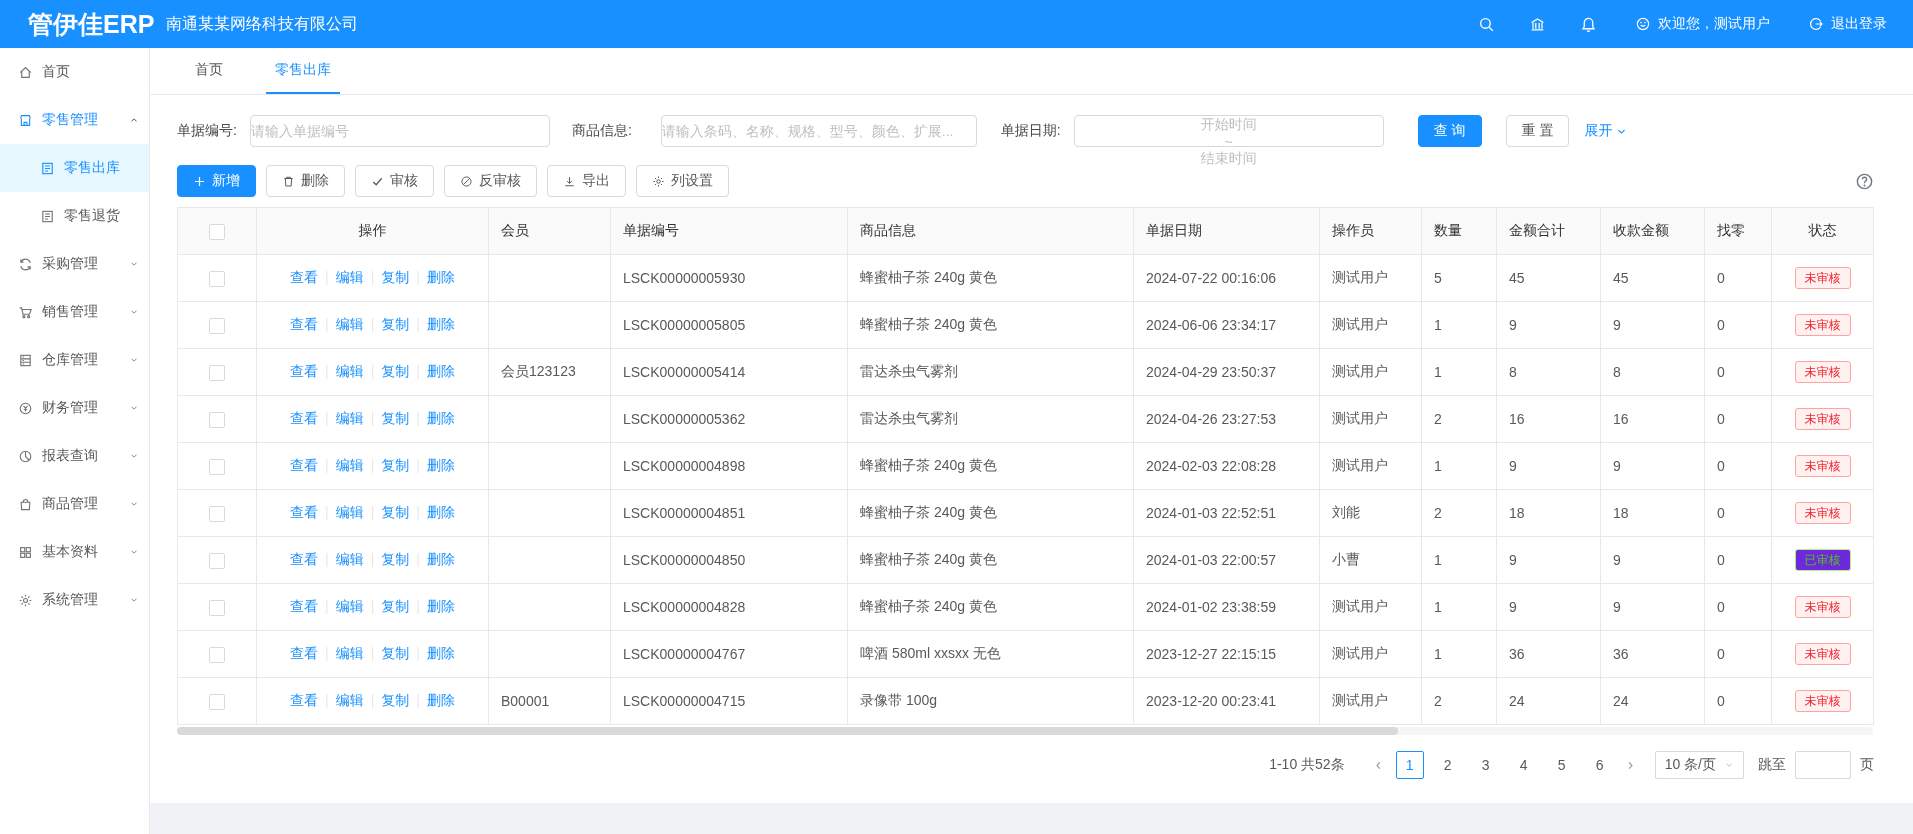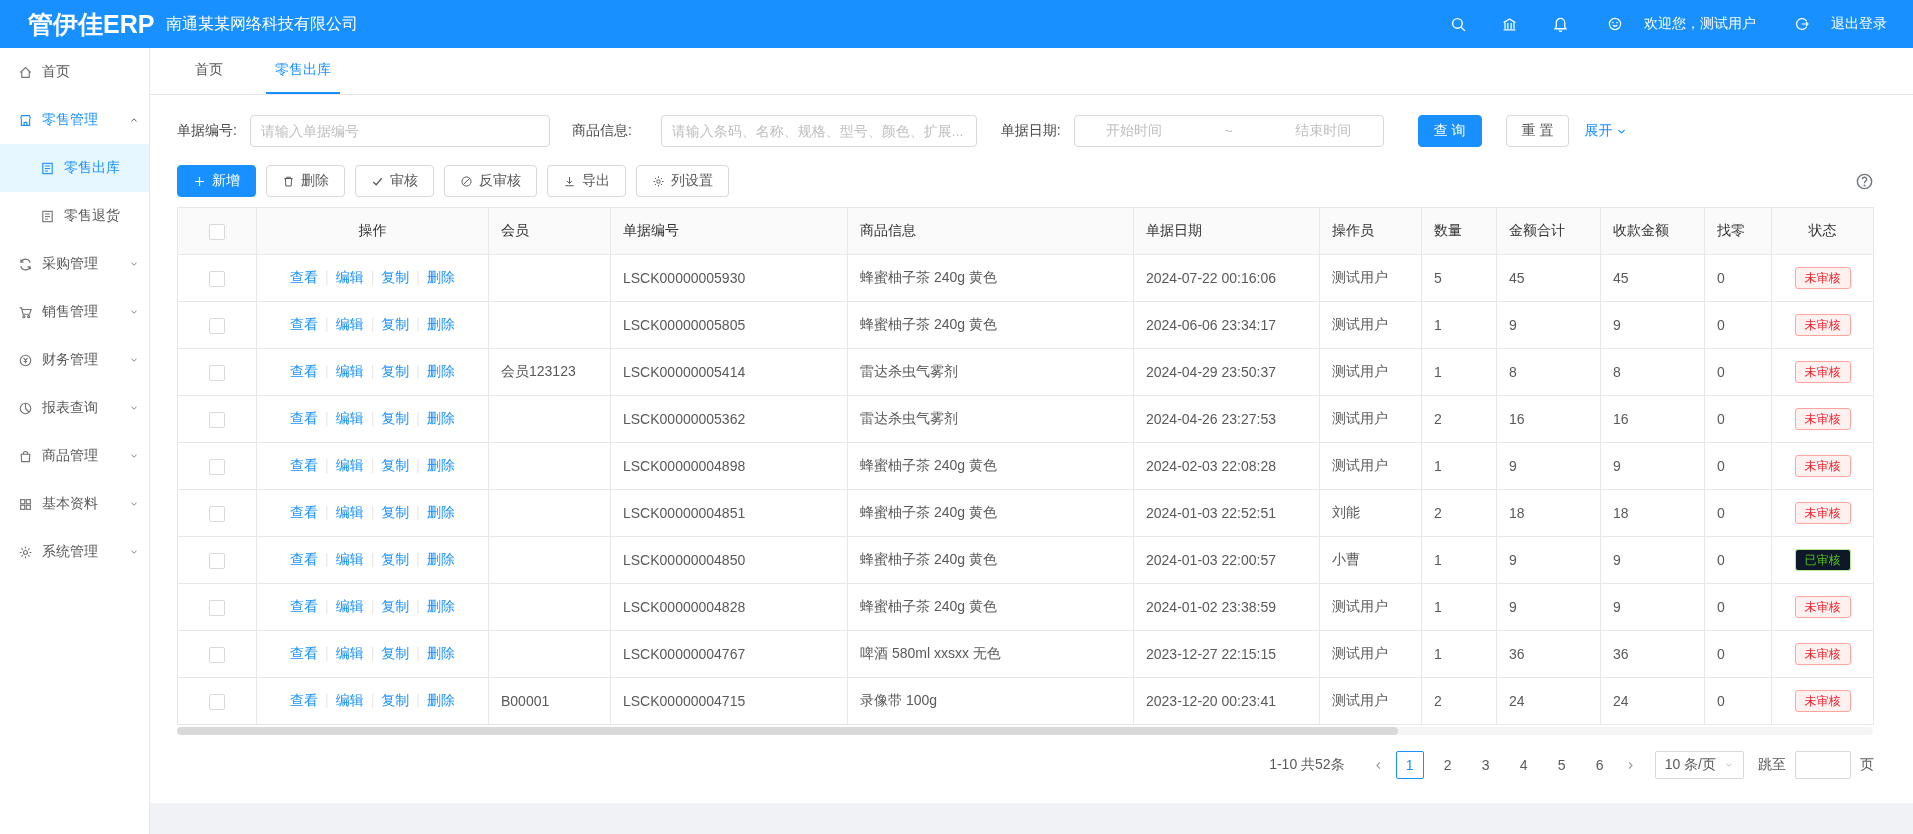--- a/index.html
+++ b/index.html
@@ -6,21 +6,21 @@
   html,body { width:1913px; height:834px; overflow:hidden;
     font-family:"Liberation Sans","DejaVu Sans",sans-serif; font-size:14px; color:#595959; background:#fff; }
   svg { display:block; }
 
   
   .topbar { height:48px; background:#1890ff; display:flex; align-items:center; color:#fff; }
   .logo { width:150px; padding-left:28px; font-size:25px; font-weight:bold; letter-spacing:0; white-space:nowrap; }
   .company { font-size:16px; margin-left:16px; }
   .topbar-right { margin-left:auto; display:flex; align-items:center; padding-right:26px; }
   .tb-icon { margin-left:34px; cursor:pointer; display:inline-flex; }
-  .tb-group { margin-left:38px; cursor:pointer; display:inline-flex; align-items:center; gap:21px; font-size:14px; }
+  .tb-group { margin-left:38px; cursor:pointer; display:inline-flex; align-items:center; gap:7px; font-size:14px; }
 
   
   .layout { display:flex; height:786px; }
   .sidebar { width:150px; background:#fff; border-right:1px solid #e8e8e8; flex:none; }
   .side-item { height:48px; display:flex; align-items:center; padding:0 10px 0 18px; cursor:pointer; color:#595959; }
   .side-item .ic { display:inline-flex; margin-right:9px; color:#737373; }
   .side-item .chev { margin-left:auto; display:inline-flex; color:#8c8c8c; }
   .side-item.parent-open, .side-item.parent-open .ic { color:#1890ff; }
   .side-item.parent-open .chev { color:#595959; }
   .side-item.sub { padding-left:40px; }
@@ -32,27 +32,27 @@
   
   .tabbar { height:47px; background:#fff; border-bottom:1px solid #e8e8e8; display:flex; align-items:stretch; padding-left:36px; }
   .tab { display:flex; align-items:center; padding:0 9px; margin-right:34px; cursor:pointer; color:#595959; border-bottom:2px solid transparent; }
   .tab.active { color:#1890ff; border-bottom-color:#1890ff; }
 
   
   .content { background:#fff; padding:20px 40px 24px 27px; }
 
   .filter-row { display:flex; align-items:center; }
   .filter-label { color:#4a4a4a; margin-right:13px; white-space:nowrap; }
-  .txt-input { height:32px; border:1px solid #d9d9d9; border-radius:4px; padding:0 10px; font-size:14px;
+  .txt-input { height:32px; border:1px solid #d9d9d9; border-radius:4px; padding:0 0; font-size:14px;
     color:#595959; outline:none; font-family:inherit; }
   .txt-input::placeholder { color:#bfbfbf; }
   .in-order { width:300px; margin-right:22px; }
   .in-product { width:316px; margin-right:24px;margin-left:16px; }
   .date-range { width:310px; height:32px; border:1px solid #d9d9d9; border-radius:4px; display:flex;
-    align-items:center; justify-content:space-around; color:#bfbfbf; cursor:text; }
+    align-items:center; justify-content:space-around; color:#bfbfbf; cursor:text;flex-direction:column; }
   .btn { height:32px; border-radius:4px; border:1px solid #d9d9d9; background:#fff; color:#595959;
     font-size:14px; padding:0 15px; cursor:pointer; display:inline-flex; align-items:center; gap:6px;
     font-family:inherit; white-space:nowrap; }
   .btn.primary { background:#1890ff; border-color:#1890ff; color:#fff; }
   .btn-search { margin-left:34px; }
   .btn-reset { margin-left:24px; }
   .expand-link { margin-left:15px; color:#1890ff; cursor:pointer; display:inline-flex; align-items:center; gap:4px; }
 
   .toolbar { margin-top:18px; display:flex; align-items:center; }
   .toolbar .btn { margin-right:10px; }
@@ -65,21 +65,21 @@
   thead th { background:#fafafa; color:#333; }
   td { color:#595959; }
   .col-check, .th-check { text-align:center; padding:0; }
   .th-op, .col-op, .th-status, .col-status { text-align:center; }
   .cbx { width:16px; height:16px; appearance:none; -webkit-appearance:none; border:1px solid #d9d9d9;
     border-radius:2px; background:#fff; vertical-align:middle; cursor:pointer; }
   .op-link { color:#1890ff; text-decoration:none; cursor:pointer; }
   .op-sep { color:#e8e8e8; margin:0 7px; }
   .badge { display:inline-block; font-size:12px; line-height:20px; padding:0 9px; border-radius:3px; border:1px solid; }
   .badge.unaudited { color:#f5222d; background:#fff1f0; border-color:#ffa39e; }
-  .badge.audited { color:#52c41a; background:#0f172a; border-color:#b7eb8f; }
+  .badge.audited { color:#52c41a; background:#6d28d9; border-color:#b7eb8f; }
 
   .hscroll { width:1696px; height:8px; margin-top:2px; background:#f5f5f5; border-radius:4px; position:relative; }
   .hscroll .thumb { position:absolute; left:0; top:0; height:8px; width:72%; background:#d9d9d9; border-radius:4px; }
 
   
   .pagination { margin-top:16px; display:flex; align-items:center; justify-content:flex-end; color:#595959; }
   .pg-total { margin-right:22px; }
   .pg-arrow { display:inline-flex; align-items:center; justify-content:center; width:24px; height:28px;
     color:#999; cursor:pointer; }
   .pg-page { min-width:28px; height:28px; line-height:26px; text-align:center; margin:0 5px; cursor:pointer;
@@ -195,20 +195,34 @@
     </div>
     <div class="side-item">
       <span class="ic">
           <svg width="15" height="15" viewBox="0 0 16 16" fill="none" stroke="currentColor" stroke-width="1.2">
             <path d="M1.8 3h2l1.6 6.8h6.9L14 4.8H4.6"></path>
             <circle cx="6.3" cy="12.4" r="1.1"></circle>
             <circle cx="11.3" cy="12.4" r="1.1"></circle>
           </svg>
         </span>
       <span>销售管理</span>
+      <span class="chev">
+          <svg width="10" height="10" viewBox="0 0 16 16" fill="none" stroke="currentColor" stroke-width="1.6">
+            <path d="M4 6 8 9.8 12 6"></path>
+          </svg>
+        </span>
+    </div>
+    <div class="side-item">
+      <span class="ic">
+          <svg width="15" height="15" viewBox="0 0 16 16" fill="none" stroke="currentColor" stroke-width="1.2">
+            <rect x="3" y="2.5" width="10" height="11"></rect>
+            <path d="M3 6.2h10M3 9.8h10M5 4.3h1.4M5 8h1.4M5 11.7h1.4"></path>
+          </svg>
+        </span>
+      <span>仓库管理</span>
       <span class="chev">
           <svg width="10" height="10" viewBox="0 0 16 16" fill="none" stroke="currentColor" stroke-width="1.6">
             <path d="M4 6 8 9.8 12 6"></path>
           </svg>
         </span>
     </div>
     <div class="side-item">
       <span class="ic">
           <svg width="15" height="15" viewBox="0 0 16 16" fill="none" stroke="currentColor" stroke-width="1.2">
             <circle cx="8" cy="8" r="5.6"></circle>

